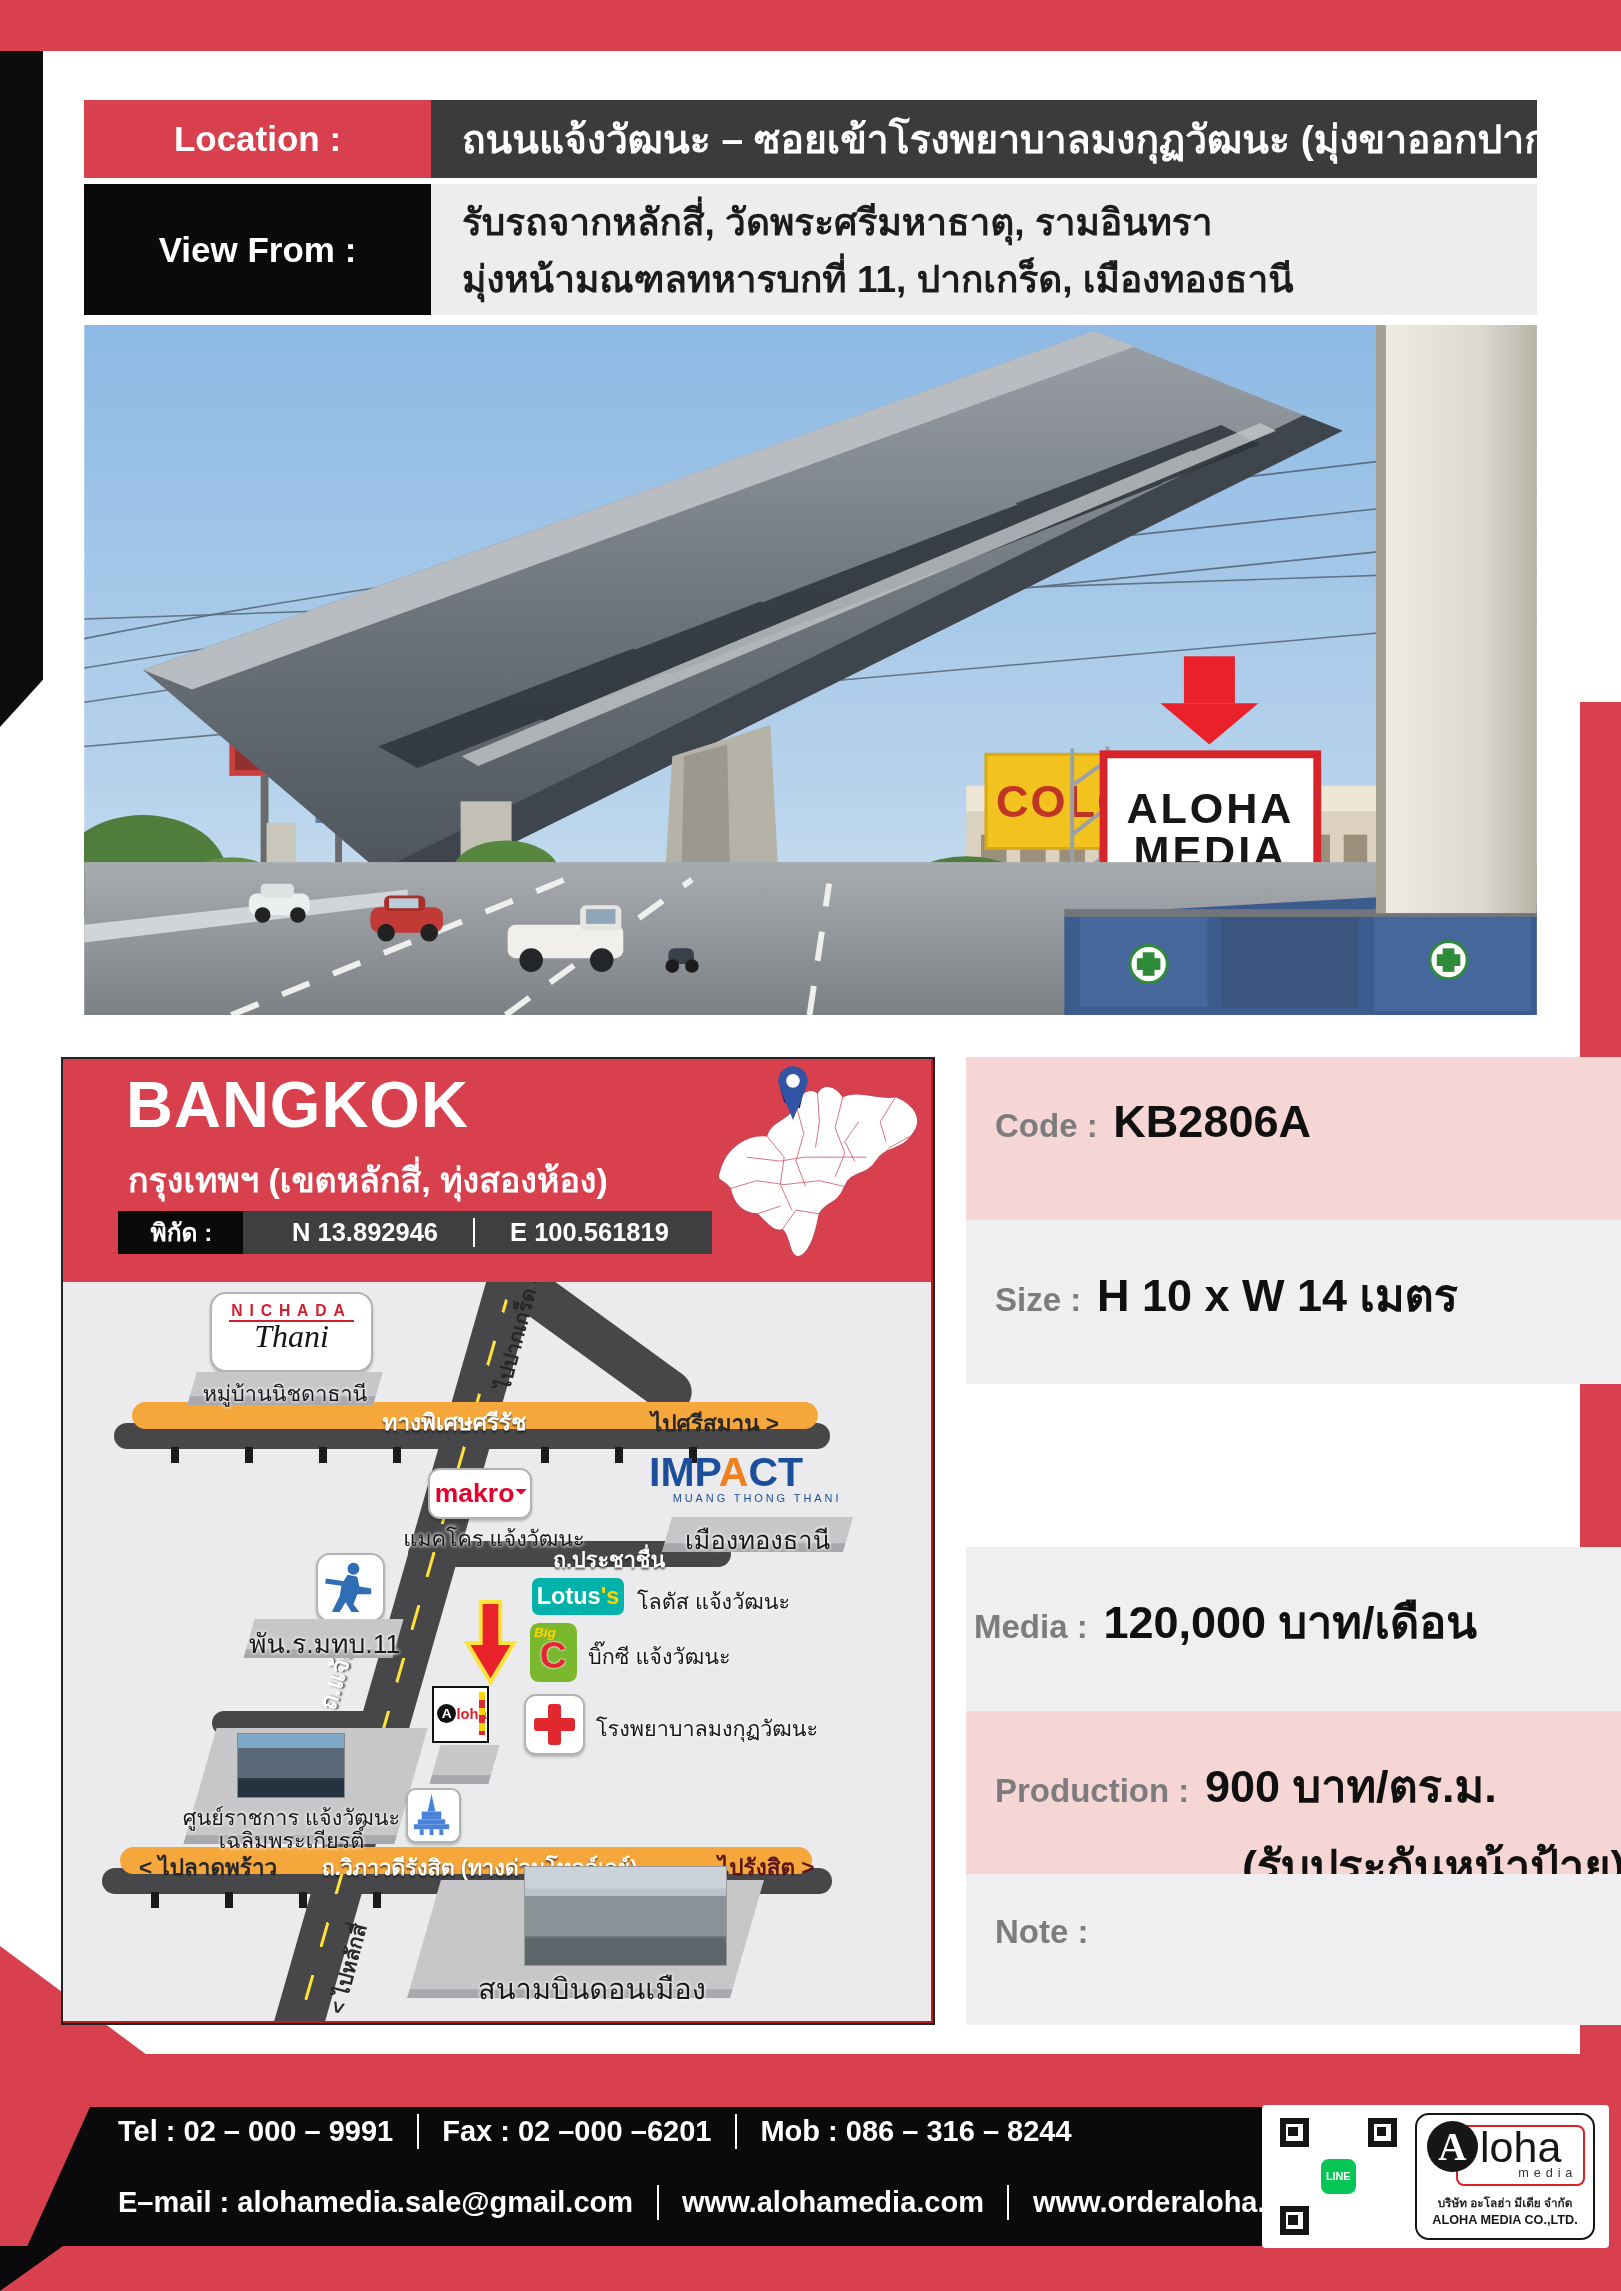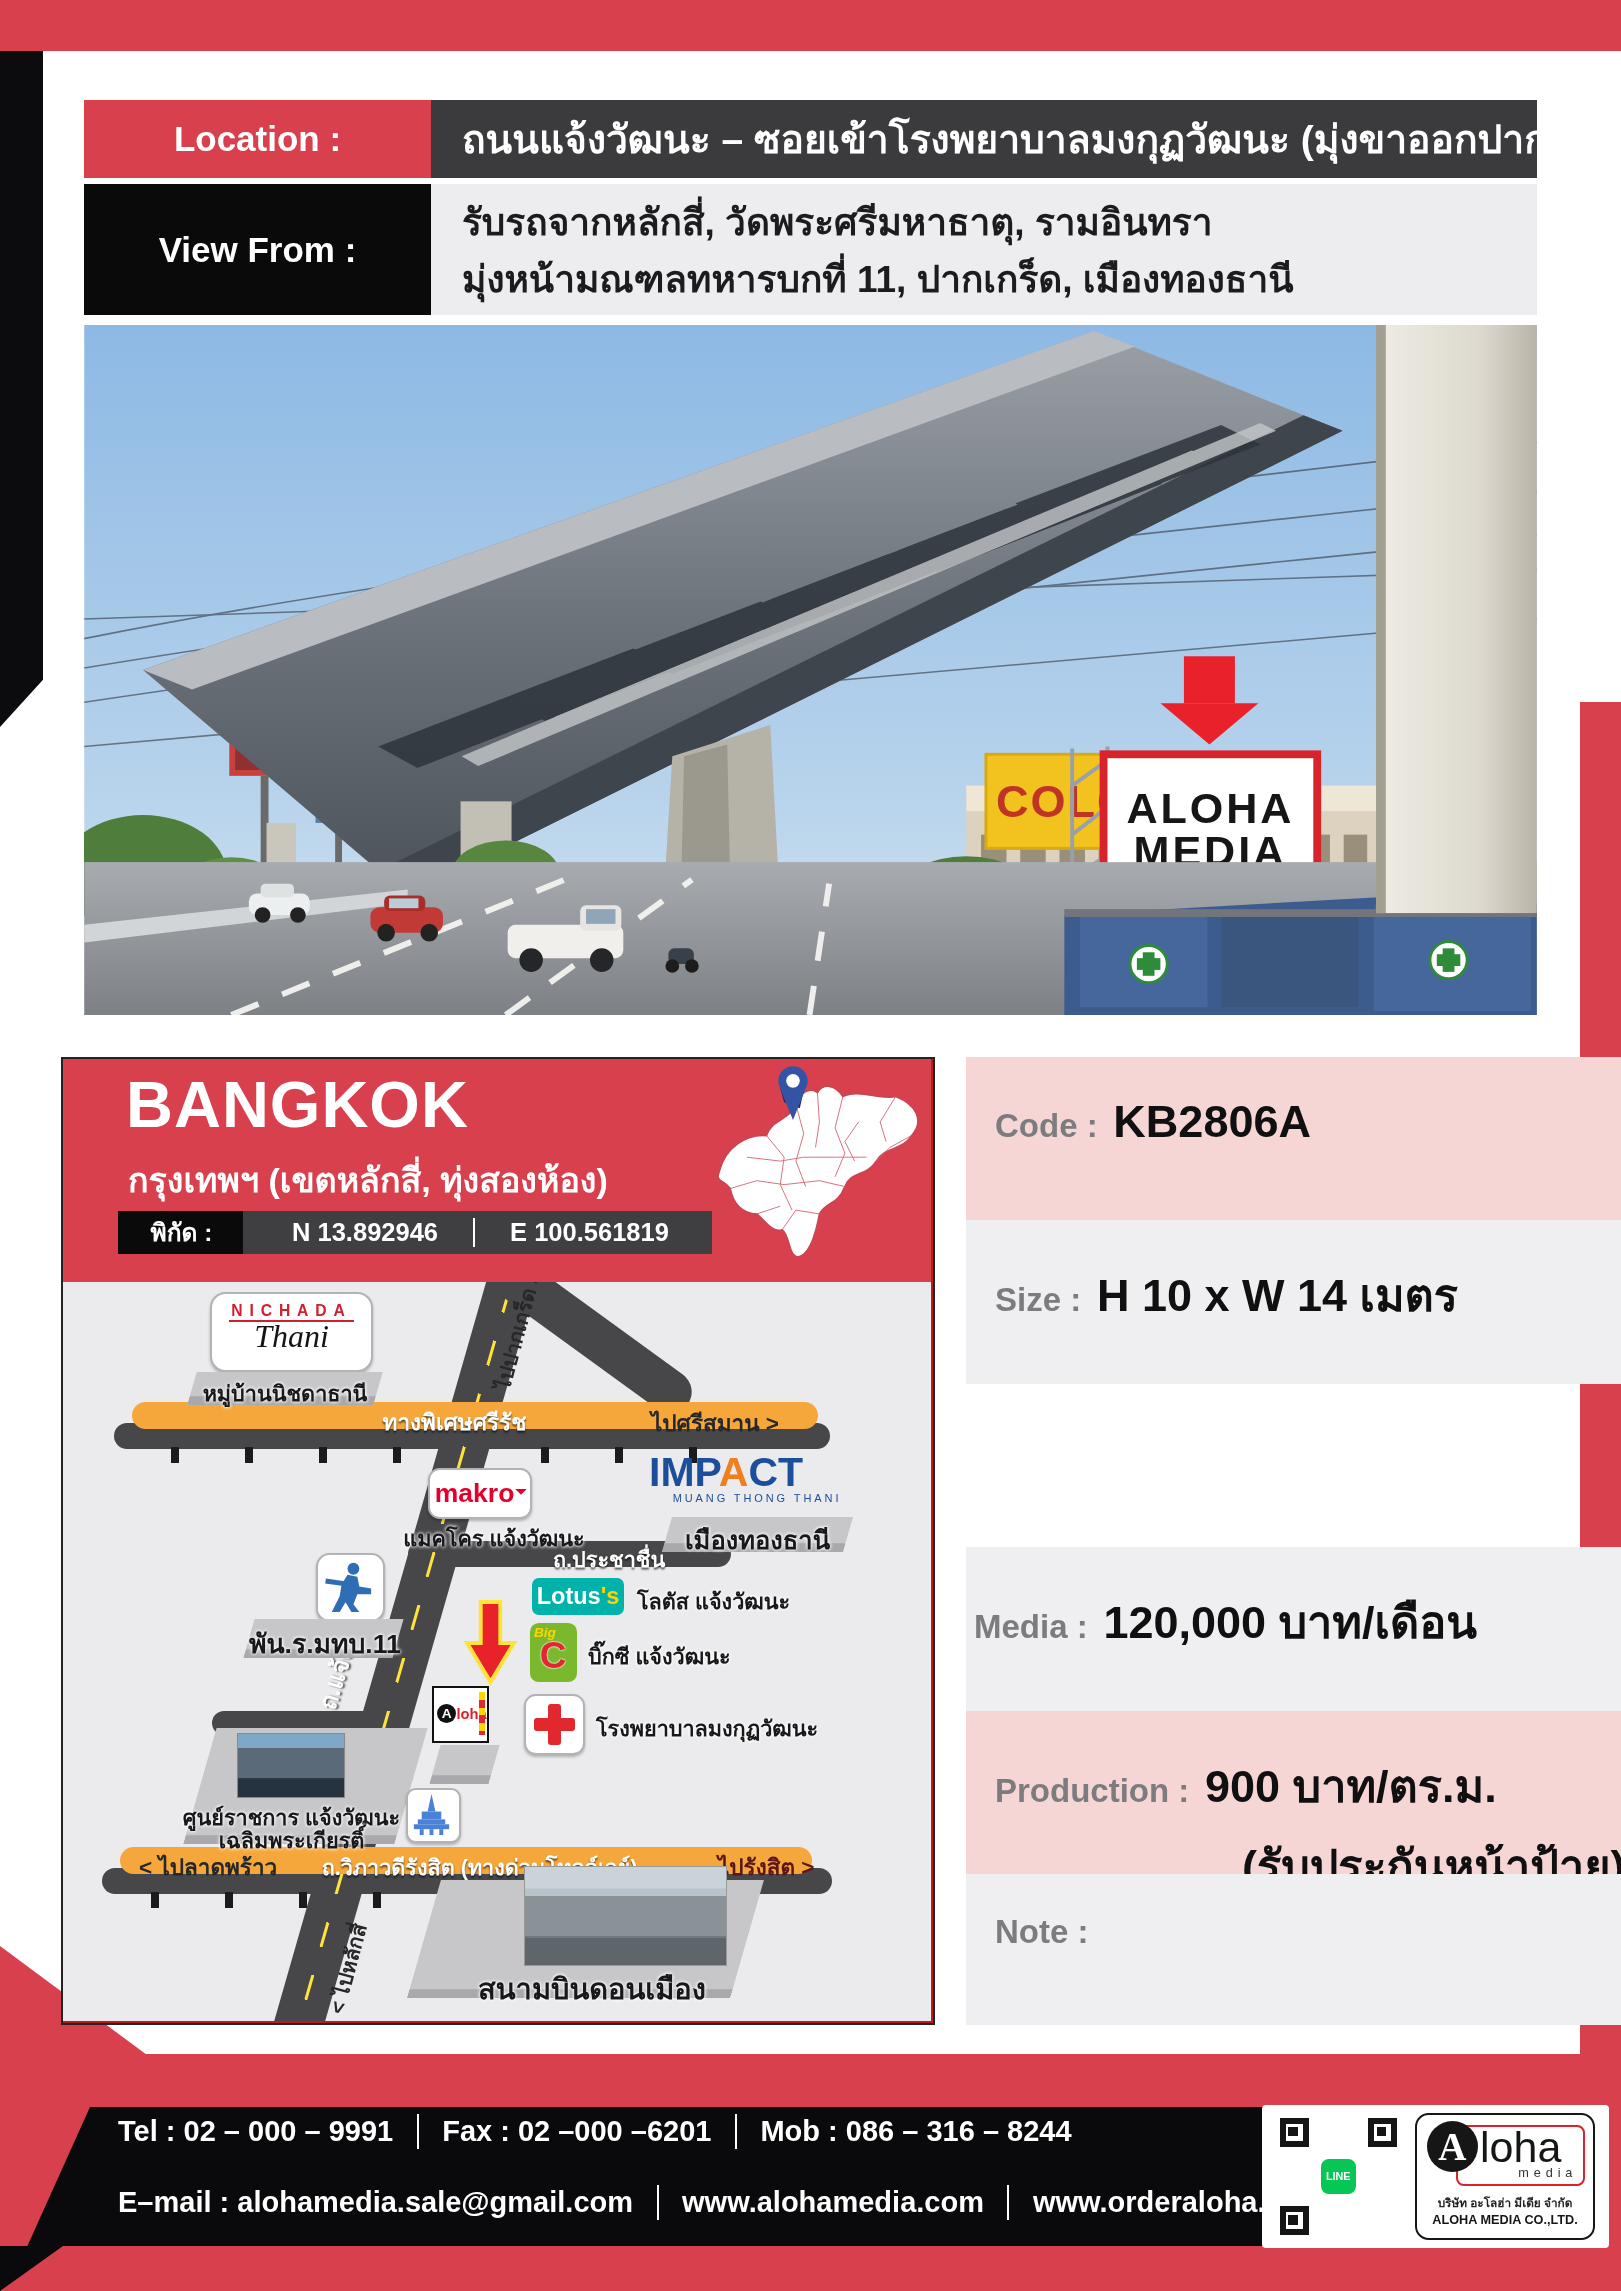--- a/index.html
+++ b/index.html
@@ -6,21 +6,21 @@
   body{font-family:"Liberation Sans","DejaVu Sans",sans-serif;}
   .page{position:relative;width:1621px;height:2292px;background:#fff;overflow:hidden;}
   .abs{position:absolute;}
   .nowrap{white-space:nowrap;}
   
   .hdr-label{display:flex;align-items:center;justify-content:center;color:#fff;font-weight:bold;font-size:35px;}
   .hdr-value{display:flex;align-items:center;color:#fff;font-weight:bold;font-size:39px;padding-left:31px;box-sizing:border-box;}
   
   .city-card{border:2.9px solid #232325;box-sizing:border-box;}
   .platform{position:absolute;background:#c7c7ca;transform:skewX(-16deg);box-shadow:inset 0 -8.8px 0 #a9a9ad;}
-  .mlabel{position:absolute;font-weight:bold;color:#18181a;font-size:21.6px;white-space:nowrap;text-shadow:0 0 3.9px #fff,0 0 3.9px #fff;}
+  .mlabel{position:absolute;font-weight:normal;color:#18181a;font-size:21.6px;white-space:nowrap;text-shadow:0 0 3.9px #fff,0 0 3.9px #fff;}
   .droad{position:absolute;background:#47474a;border-radius:17.6px;}
   .oroad{position:absolute;background:#f6a73c;border-radius:17.6px;}
   .ticks{position:absolute;height:15.7px;background:repeating-linear-gradient(90deg,#1b1b1d 0 7.8px,transparent 7.8px 74px);}
   .roadlabel{position:absolute;color:#fff;font-weight:bold;font-size:22.5px;white-space:nowrap;text-shadow:0 2px 2px rgba(0,0,0,.65);}
   .dirlabel{position:absolute;color:#272727;font-weight:bold;font-size:22.5px;white-space:nowrap;}
   .dash{position:absolute;left:50%;top:9.8px;bottom:9.8px;width:3.9px;margin-left:-2px;background:repeating-linear-gradient(180deg,#ffe23a 0 25.5px,transparent 25.5px 55px);}
   .poi-box{position:absolute;background:#fff;border:2px solid #b3b3b6;border-radius:13.7px;box-shadow:0 2px 2.9px rgba(0,0,0,.25);}
   .cross-h{position:absolute;left:7.8px;top:21.6px;width:41px;height:13.7px;background:#e0282e;border-radius:2.9px;}
   .cross-v{position:absolute;left:21.6px;top:7.8px;width:13.7px;height:41px;background:#e0282e;border-radius:2.9px;}
   

